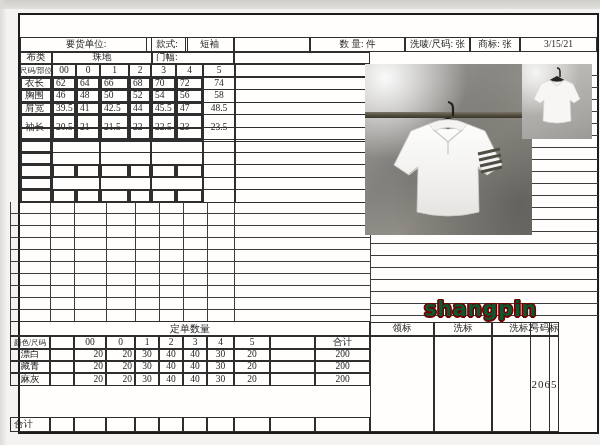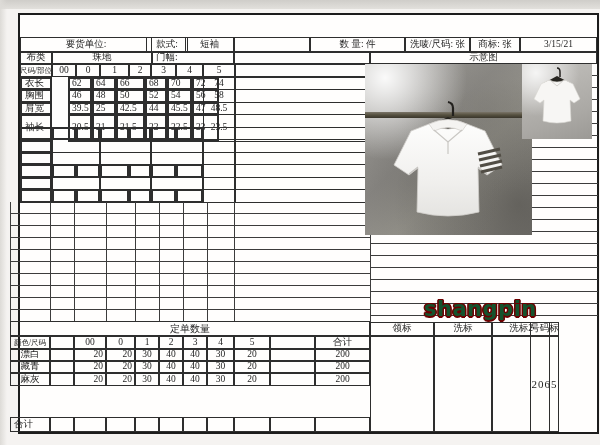--- a/index.html
+++ b/index.html
@@ -9,21 +9,21 @@
           background:linear-gradient(to bottom,#cfcdc9,#e2e0dc);}
   .scan-band-left{position:absolute;left:0;top:0;width:7px;height:445px;
           background:linear-gradient(to right,#dddbd7,rgba(221,219,215,0));}
   .sheet{position:absolute;left:18px;top:13px;width:577px;height:417px;background:#fffefd;
          border:2px solid #1c1c1c;}
   .cell{position:absolute;box-sizing:border-box;border:1px solid #2e2e2e;background:transparent;
         display:flex;align-items:center;justify-content:center;
         font-size:9.5px;line-height:1;white-space:nowrap;overflow:hidden;}
   .thick{border-width:2px;}
   .lab{justify-content:flex-start;padding-left:3px;}
-  .num{justify-content:flex-start;padding-left:2px;margin-left:16px;}
+  .num{justify-content:flex-start;padding-left:2px;}
   .rnum{justify-content:flex-end;padding-right:2px;}
   .small{font-size:7.5px;}
   .title-row{position:absolute;left:0;top:0;width:577px;height:22px;border-bottom:2px solid #1c1c1c;
         display:flex;align-items:center;justify-content:center;font-size:13.5px;letter-spacing:2px;}
   
   .ir{top:22px;height:15px;}
   
   .fr{top:37px;height:12px;}
   
   .scL{left:0;width:32px}.sc0{left:32px;width:24px}.sc1{left:56px;width:24px}.sc2{left:80px;width:29px}
@@ -81,21 +81,20 @@
     <div class="cell ir" style="left:214px;width:76px"></div>
     <div class="cell ir" style="left:290px;width:95px">数 量: 件</div>
     <div class="cell ir" style="left:385px;width:65px">洗唛/尺码: 张</div>
     <div class="cell ir" style="left:450px;width:50px">商标: 张</div>
     <div class="cell ir" style="left:500px;width:77px">3/15/21</div>
 
     <div class="cell fr" style="left:0;width:32px">布类</div>
     <div class="cell fr" style="left:32px;width:100px">珠地</div>
     <div class="cell fr lab" style="left:132px;width:82px">门幅:</div>
     <div class="cell fr" style="left:214px;width:136px"></div>
-    <div class="cell fr" style="left:350px;width:227px">示意图</div>
 
     <div class="cell srh scL small">尺码/部位</div>
     <div class="cell srh sc0">00</div>
     <div class="cell srh sc1">0</div>
     <div class="cell srh sc2">1</div>
     <div class="cell srh sc3">2</div>
     <div class="cell srh sc4">3</div>
     <div class="cell srh sc5">4</div>
     <div class="cell srh sc6">5</div>
     <div class="cell srh scW"></div>
@@ -115,21 +114,21 @@
     <div class="cell sr1 sc1 thick num">48</div>
     <div class="cell sr1 sc2 thick num">50</div>
     <div class="cell sr1 sc3 thick num">52</div>
     <div class="cell sr1 sc4 thick num">54</div>
     <div class="cell sr1 sc5 thick num">56</div>
     <div class="cell sr1 sc6">58</div>
     <div class="cell sr1 scW"></div>
 
     <div class="cell sr2 scL thick lab">肩宽</div>
     <div class="cell sr2 sc0 thick num">39.5</div>
-    <div class="cell sr2 sc1 thick num">25</div>
+    <div class="cell sr2 sc1 thick num">41</div>
     <div class="cell sr2 sc2 thick num">42.5</div>
     <div class="cell sr2 sc3 thick num">44</div>
     <div class="cell sr2 sc4 thick num">45.5</div>
     <div class="cell sr2 sc5 thick num">47</div>
     <div class="cell sr2 sc6">48.5</div>
     <div class="cell sr2 scW"></div>
 
     <div class="cell sr3 scL thick lab">袖长</div>
     <div class="cell sr3 sc0 thick num">20.5</div>
     <div class="cell sr3 sc1 thick num">21</div>

